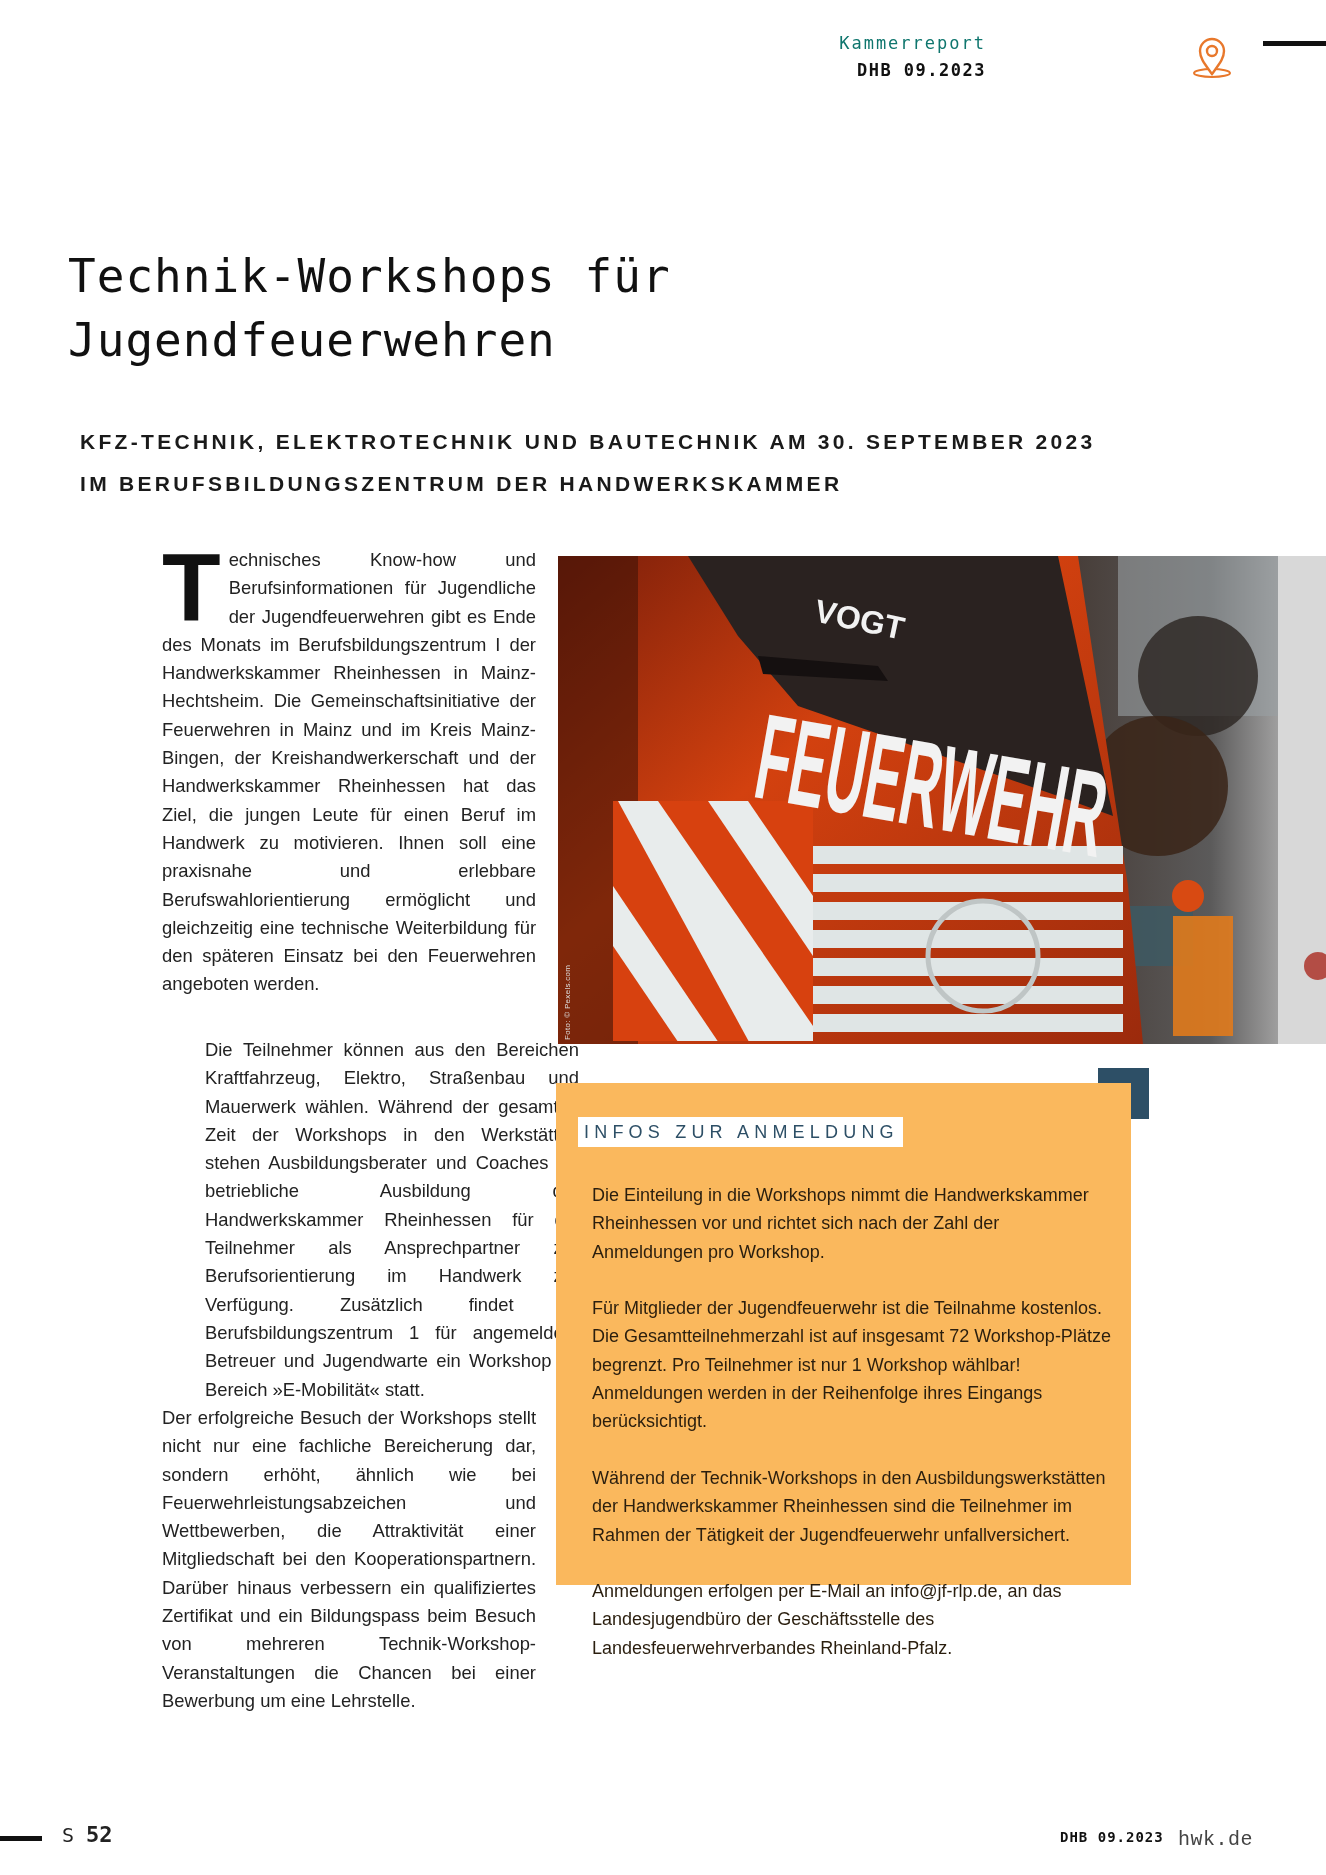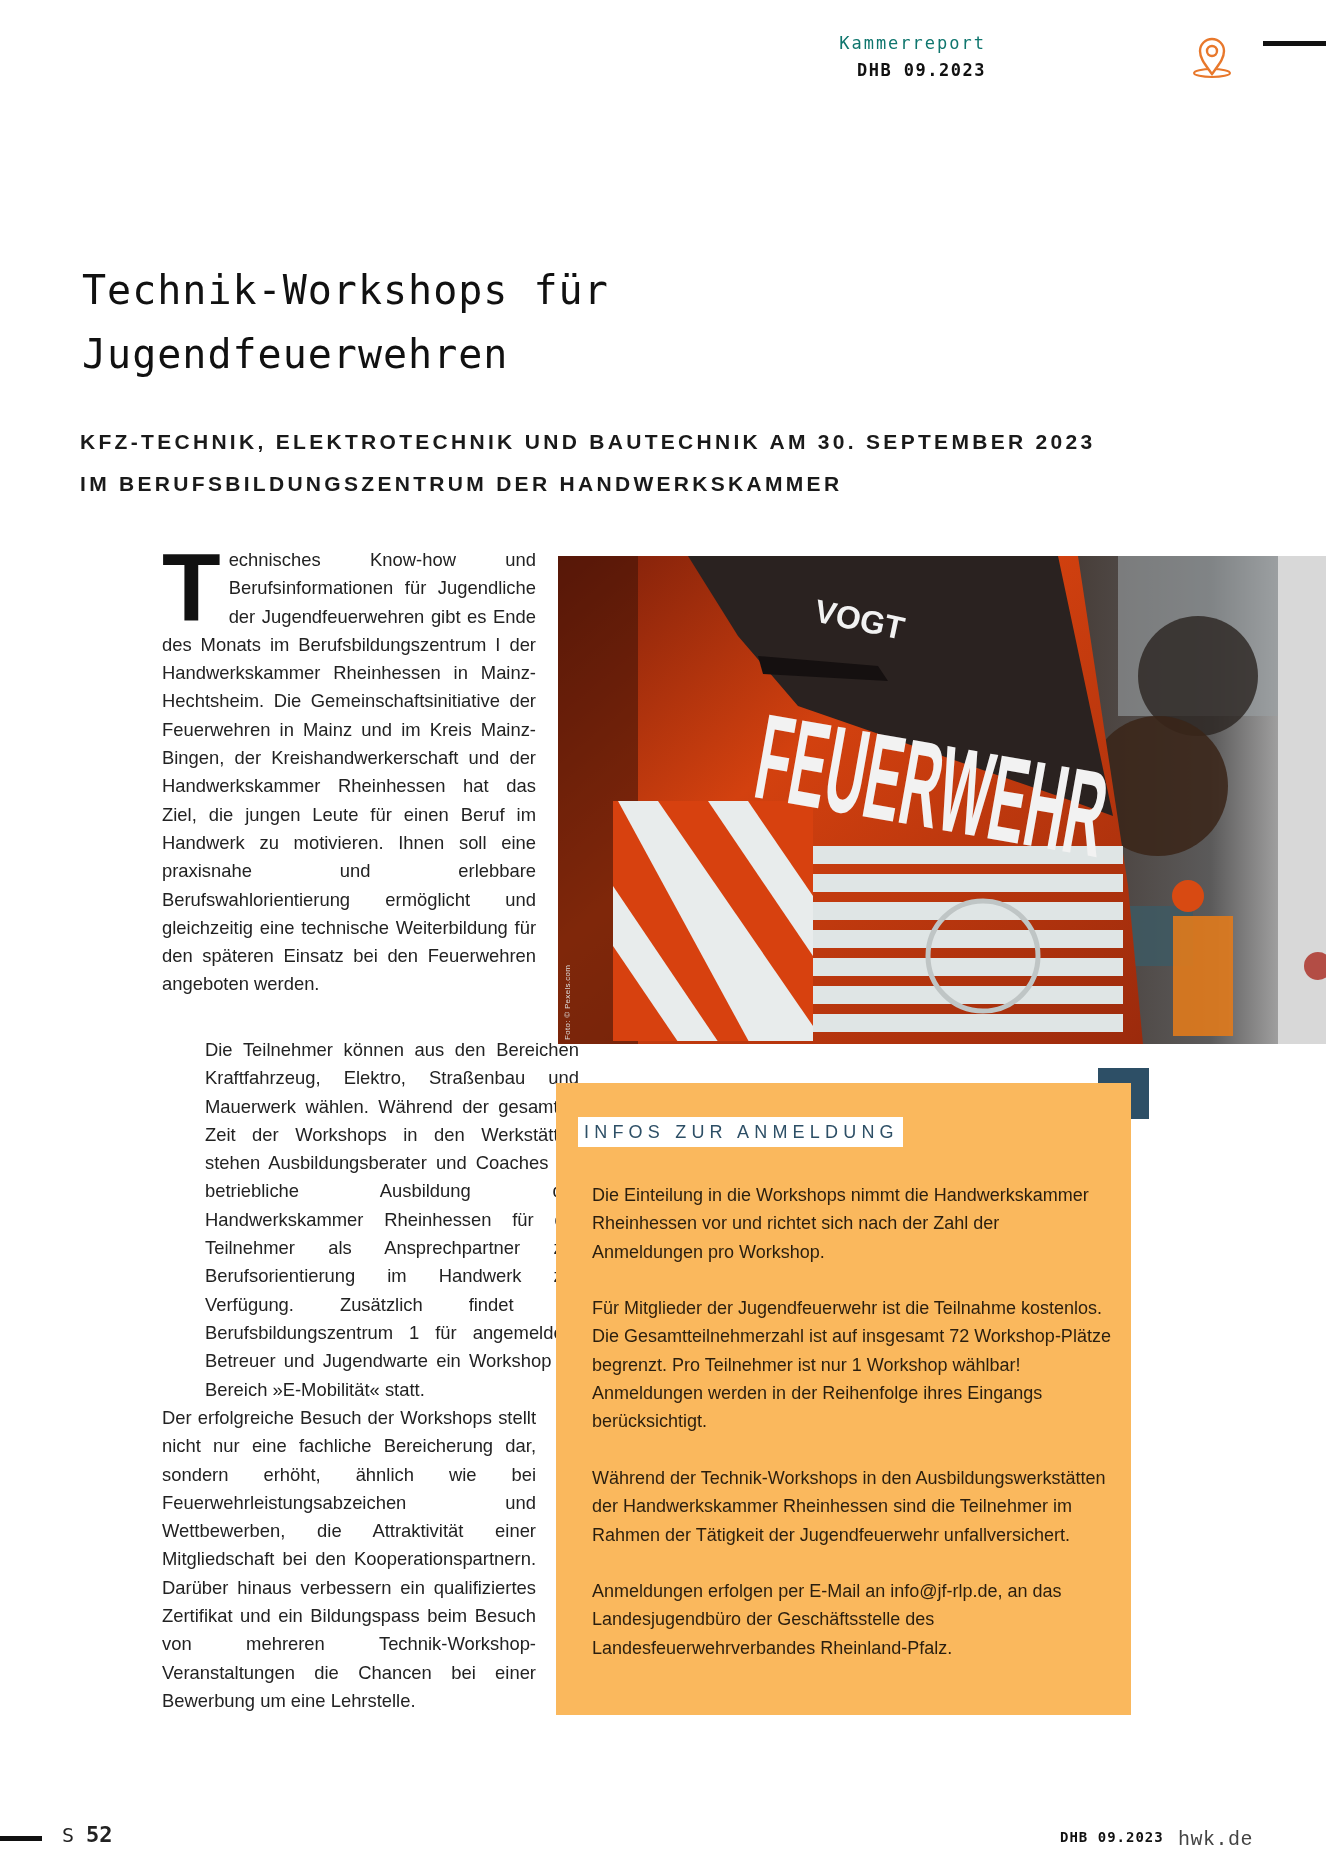--- a/index.html
+++ b/index.html
@@ -7,22 +7,22 @@
 
     
     .hdr-section { position: absolute; right: 340px; top: 33px; width: 260px; text-align: right;
       font-family: "DejaVu Sans Mono", monospace; font-size: 17px; letter-spacing: 2px; color: #0f766e; }
     .hdr-issue { position: absolute; right: 340px; top: 60px; width: 260px; text-align: right;
       font-family: "DejaVu Sans Mono", monospace; font-weight: bold; font-size: 17px; letter-spacing: 1.5px; color: #111; }
     .hdr-icon { position: absolute; left: 1190px; top: 36px; width: 44px; height: 44px; }
     .hdr-rule { position: absolute; left: 1263px; top: 41px; width: 63px; height: 5px; background: #111; }
 
     
-    .title { position: absolute; left: 64px; top: 240px; margin: 18px;
-      font-family: "DejaVu Sans Mono", monospace; font-weight: normal; font-size: 40px;
+    .title { position: absolute; left: 64px; top: 240px; margin: 4px;
+      font-family: "DejaVu Sans Mono", monospace; font-weight: normal; font-size: 46px;
       line-height: 64px; letter-spacing: 1px; color: #111; }
     .subtitle { position: absolute; left: 64px; top: 405px; margin: 16px;
       font-family: "Liberation Sans Narrow", "Liberation Sans", sans-serif; font-weight: bold;
       font-size: 21px; line-height: 42px; letter-spacing: 3.3px; color: #1a1a1a; transform-origin: left top; }
     .subtitle span { display: block; }
 
     
     .col { position: absolute; left: 162px; width: 374px;
       font-family: "Liberation Sans", sans-serif; font-size: 18.4px; line-height: 28.3px; color: #222;
       text-align: justify; }
@@ -34,21 +34,21 @@
       font-size: 96px; line-height: 78px; margin: 3px 8px 0 0; color: #111; }
 
     
     .photo { position: absolute; left: 558px; top: 556px; width: 768px; height: 488px; overflow: hidden; background: #2a1a14; }
     .photo svg { display: block; }
     .credit { position: absolute; left: 563px; top: 1040px; transform: rotate(-90deg); transform-origin: left top;
       font-family: "Liberation Sans", sans-serif; font-size: 8px; color: #ddd; white-space: nowrap; letter-spacing: 0.3px; }
 
     
     .corner { position: absolute; left: 1098px; top: 1068px; width: 51px; height: 51px; background: #2d4f66; }
-    .infobox { position: absolute; left: 556px; top: 1083px; width: 575px; height: 632px; background: #fab85d; }
+    .infobox { position: absolute; left: 556px; top: 1083px; width: 575px; height: 502px; background: #fab85d; }
     .infobox-label { position: absolute; left: 22px; top: 34px; background: #ffffff; padding: 4px 4px 4px 6px;
       font-family: "Liberation Sans", sans-serif; font-size: 18px; letter-spacing: 5.2px; color: #2d4f66; line-height: 22px; }
     .infobox-body { position: absolute; left: 36px; top: 98px; width: 520px;
       font-family: "Liberation Sans", sans-serif; font-size: 18px; line-height: 28.3px; color: #2a1e0e; }
     .infobox-body p { margin: 0 0 28.3px 0; }
 
     
     .ftr-rule { position: absolute; left: 0; top: 1836px; width: 42px; height: 5px; background: #111; }
     .ftr-page { position: absolute; left: 62px; top: 1822px; font-family: "DejaVu Sans Mono", monospace; font-size: 20px; color: #222; }
     .ftr-page b { font-size: 22px; margin-left: 12px; }

